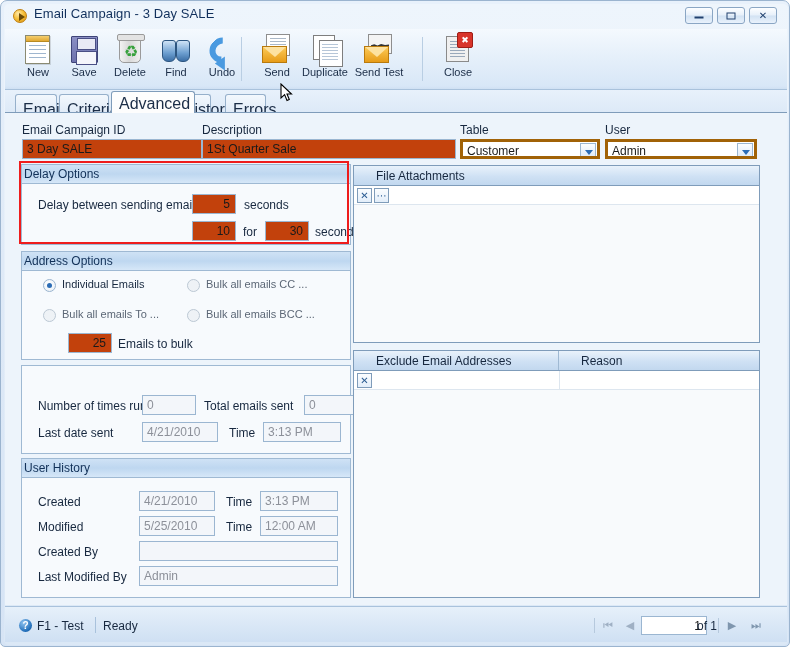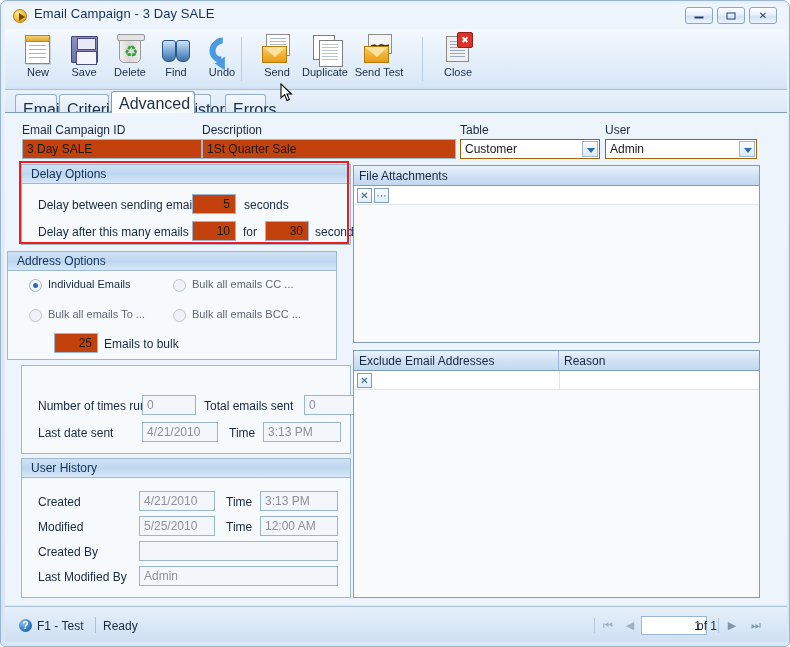--- a/index.html
+++ b/index.html
@@ -250,21 +250,21 @@
     border: 1px solid #9bb6d1;
     font-size: 12px; color: #1a1a1a;
     padding: 1px 4px 0;
     line-height: 17px;
     overflow: hidden; white-space: nowrap;
   }
   .fld.ro { background: #f3f6fa; color: #8c9099; }
   .fld.num { text-align: right; padding-right: 5px; }
   .combo {
     position: absolute; height: 20px;
-    background: #ffffff; border: 1px solid #a16207;
+    background: #ffffff; border: 3px solid #a16207;
     font-size: 12px; color: #1a1a1a; padding: 1px 20px 0 4px;
     line-height: 17px; cursor: pointer; overflow: hidden; white-space: nowrap;
   }
   .combo .arw {
     position: absolute; right: 1px; top: 1px; width: 16px; height: 16px;
     background: linear-gradient(180deg,#fbfdff,#dce9f7);
     border: 1px solid #9bb6d1;
   }
   .combo .arw:after {
     content:""; position:absolute; left:4px; top:6px;
@@ -277,21 +277,21 @@
   .grp {
     position: absolute;
     background: #f7fafd;
     border: 1px solid #9fb9d3;
   }
   .grp > .ghead {
     position: absolute; left: 0; top: 0; right: 0; height: 19px;
     background: linear-gradient(180deg,#cfe2f5 0%, #bed7f0 50%, #d6e7f8 100%);
     border-bottom: 1px solid #9fb9d3;
     font-size: 12px; color: #123158;
-    padding: 2px 0 0 9px;
+    padding: 2px 0 0 2px;
   }
   #highlight-box {
     position: absolute; left: 18px; top: 160px; width: 330px; height: 83px;
     border: 2px solid #ee1c1c;
     pointer-events: none; z-index: 20;
   }
 
   
   .radio { position: absolute; width: 13px; height: 13px; border-radius: 50%;
     background: radial-gradient(circle at 40% 35%, #ffffff, #e6eef6);
@@ -310,21 +310,21 @@
     background: #f8fafc;
     border: 1px solid #7f9cba;
   }
   .grid .ghdr {
     position: absolute; left: 0; top: 0; right: 0; height: 20px;
     background: linear-gradient(180deg,#e9f2fb 0%, #cfe1f4 55%, #c2d8ef 100%);
     border-bottom: 1px solid #7f9cba;
   }
   .grid .ghdr .col {
     position: absolute; top: 0; height: 19px;
-    font-size: 12px; color: #17283f; padding: 3px 0 0 5px;
+    font-size: 12px; color: #17283f; padding: 3px 0 0 22px;
     border-right: 1px solid #9fb9d3;
     overflow: hidden; white-space: nowrap;
   }
   .grid .grow {
     position: absolute; left: 0; right: 0; height: 19px;
     background: #ffffff; border-bottom: 1px solid #dde6ef;
   }
   .minibtn {
     position: absolute; top: 2px; width: 15px; height: 15px;
     border: 1px solid #7f9cba; background: linear-gradient(180deg,#fbfdff,#e3eefa);
@@ -479,28 +479,27 @@
       <span>Admin</span>
       <span class="arw"></span>
     </div>
 
     <div class="grp" style="left:16px;top:51px;width:330px;height:81px">
       <div class="ghead">Delay Options</div>
       <div class="flabel" style="left:16px;top:33px">Delay between sending email</div>
       <div class="fld num" style="left:170px;top:29px;width:44px">5</div>
       <div class="flabel" style="left:222px;top:33px">seconds</div>
 
-      <div class="flabel" style="left:16px;top:60px">Delay after this many emails</div>
       <div class="fld num" style="left:170px;top:56px;width:44px">10</div>
       <div class="flabel" style="left:221px;top:60px">for</div>
       <div class="fld num" style="left:243px;top:56px;width:44px">30</div>
       <div class="flabel" style="left:293px;top:60px">seconds</div>
     </div>
 
-    <div class="grp" style="left:2px;top:138px;width:330px;height:109px">
+    <div class="grp" style="left:16px;top:138px;width:330px;height:109px">
       <div class="ghead">Address Options</div>
 
       <div class="radio sel" style="left:21px;top:27px"></div>
       <div class="rlabel" style="left:40px;top:26px">Individual Emails</div>
 
       <div class="radio dis" style="left:165px;top:27px"></div>
       <div class="rlabel dis" style="left:184px;top:26px">Bulk all emails CC ...</div>
 
       <div class="radio dis" style="left:21px;top:57px"></div>
       <div class="rlabel dis" style="left:40px;top:56px">Bulk all emails To ...</div>

